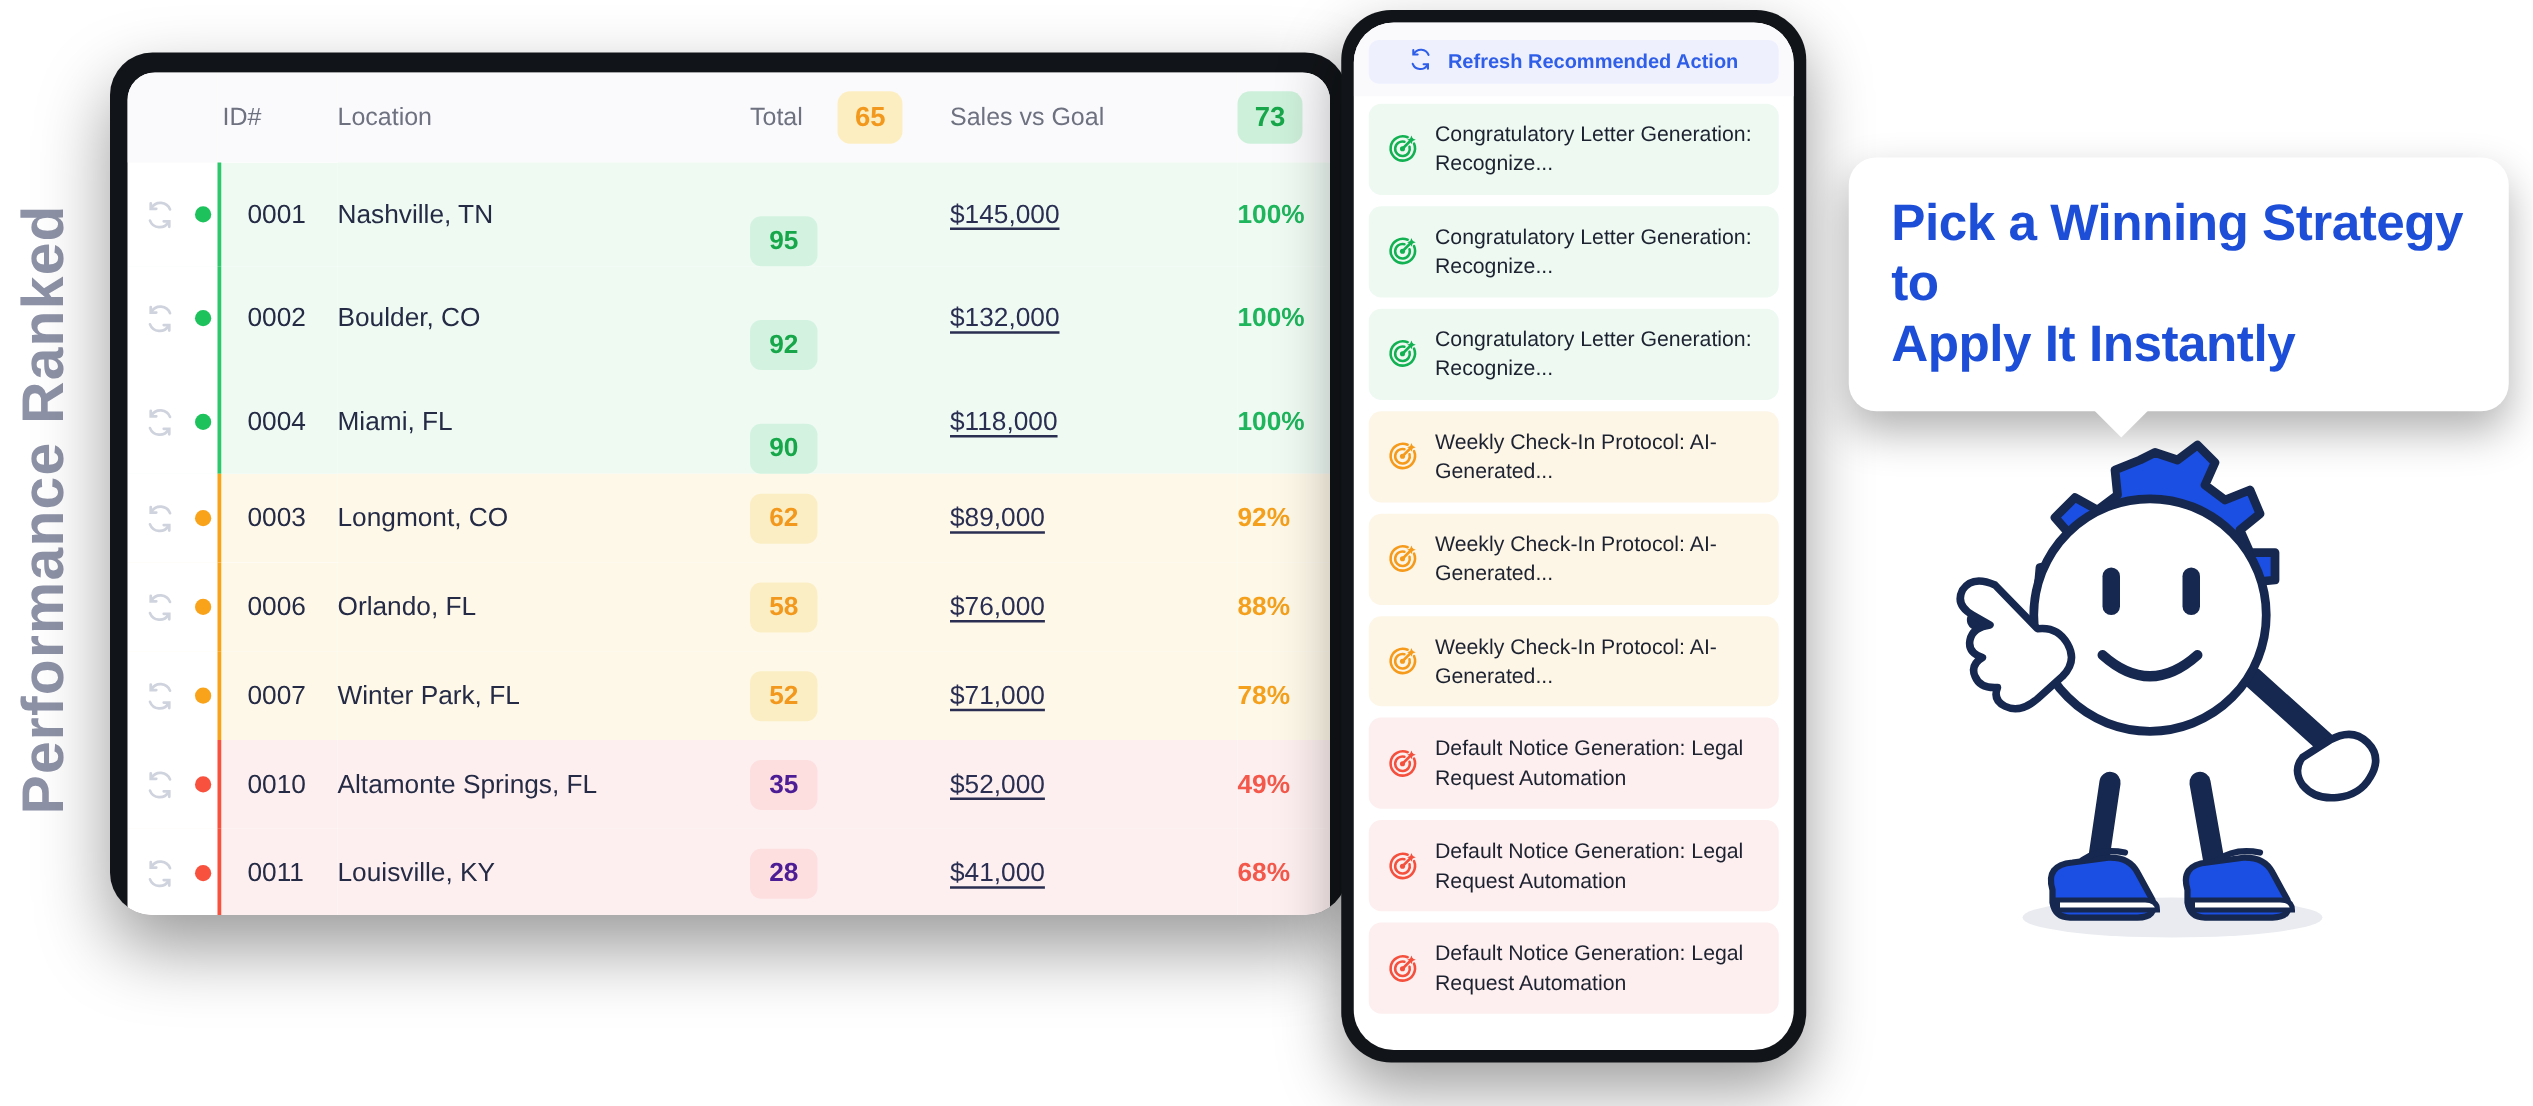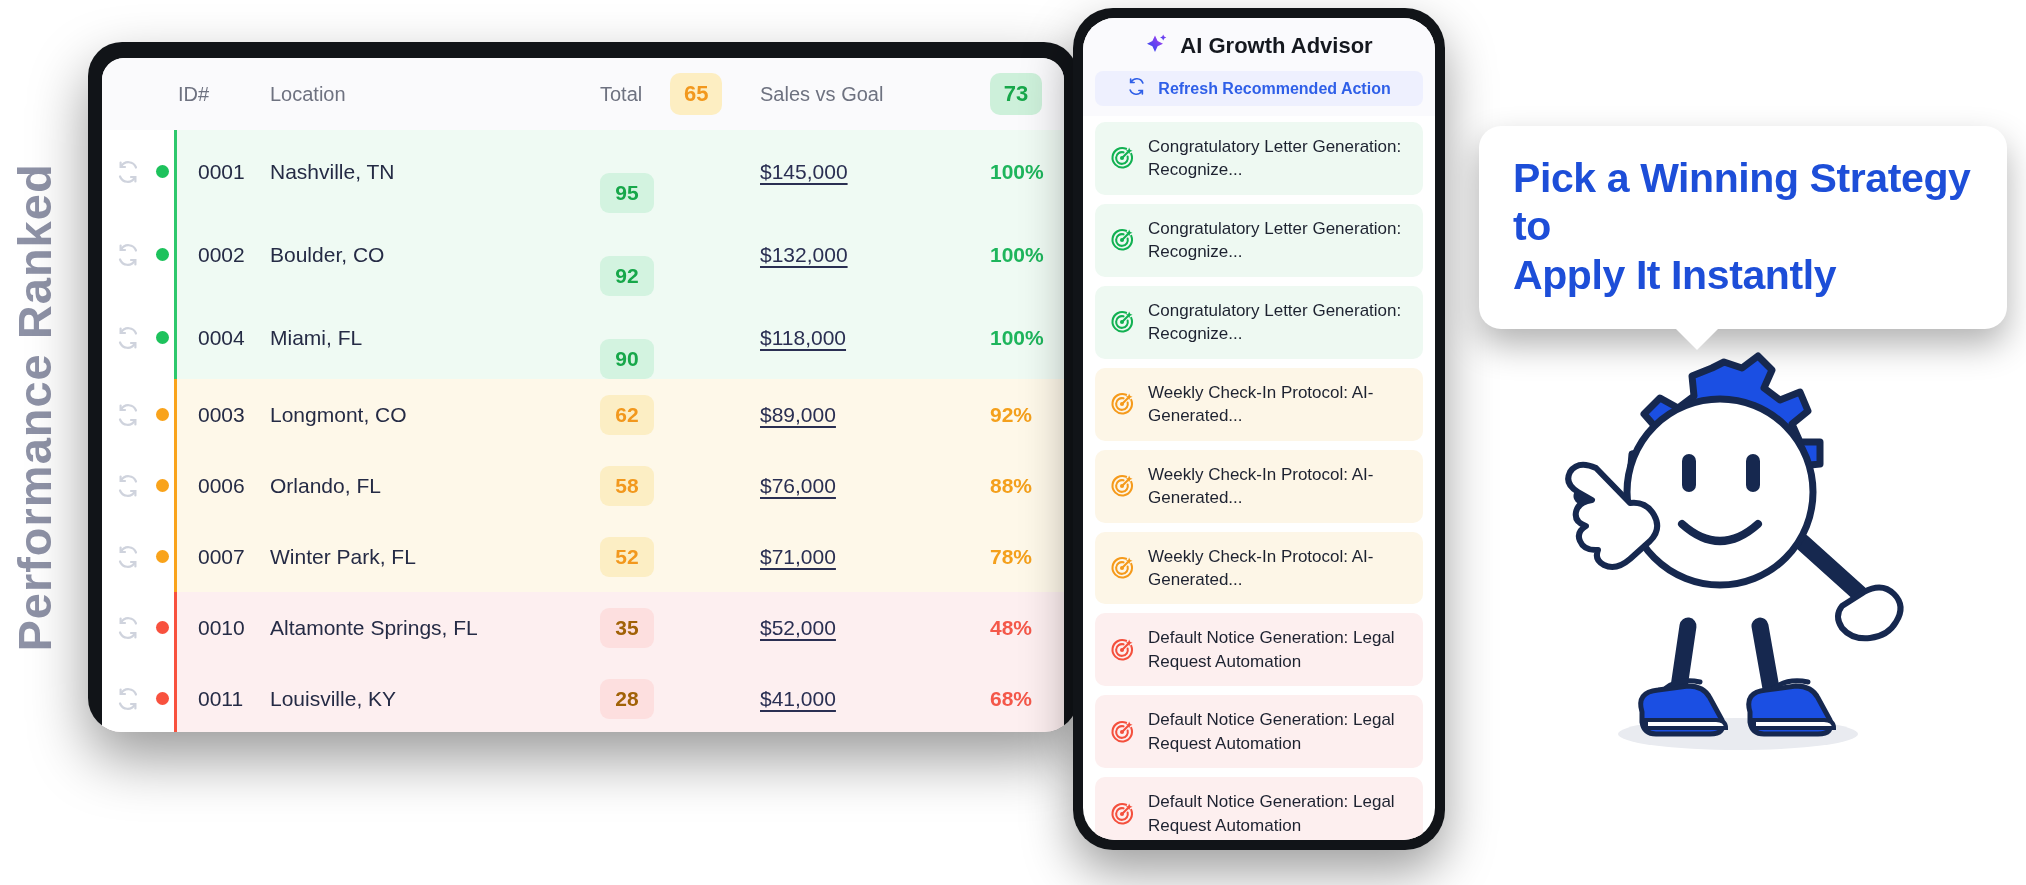--- a/index.html
+++ b/index.html
@@ -103,21 +103,21 @@
   tr.band-amber td.idcell::before { background: #f9a31b; }
   tr.band-red   td.idcell::before { background: #f8513e; }
 
   .score-chip {
     display: inline-flex; align-items: center; justify-content: center;
     width: 54px; height: 40px; border-radius: 9px;
     font-size: 21px; font-weight: 700;
   }
   .sc-green { background: #d3f3e0; color: #17a74a; margin-top: 43px; }
   .sc-amber { background: #fceec4; color: #f2981d; text-align: right; }
-  .sc-red   { background: #fddfdf; color: #a16207; }
+  .sc-red   { background: #fddfdf; color: #4c1d95; }
 
   .sales-link {
     font-size: 21px; color: #2a2f52;
     text-decoration: underline; text-underline-offset: 4px;
     cursor: pointer;
   }
   .pct { font-size: 21px; font-weight: 700; text-align: right; padding-right: 10px; }
   .pct-green { color: #1eb55c; }
   .pct-amber { color: #f4a01c; }
   .pct-red   { color: #f4584a; }
@@ -370,21 +370,21 @@
                       <polyline points="19.4,21.4 19.4,17 15,17"></polyline>
                     </svg>
                   </span>
                   <span class="dot dot-red"></span>
                 </div>
               </td>
               <td class="idcell">0010</td>
               <td>Altamonte Springs, FL</td>
               <td><span class="score-chip sc-red">35</span></td>
               <td><span class="sales-link">$52,000</span></td>
-              <td class="pct pct-red">48%</td>
+              <td class="pct pct-red">49%</td>
             </tr>
             <tr class="band-red">
               <td class="ctl">
                 <div class="ctl-inner">
                   <span>
                     <svg class="refresh-ico" viewBox="0 0 24 24" fill="none" stroke="#cfd3dd" stroke-width="2.2" stroke-linecap="round">
                       <path d="M20 7.5A8.2 8.2 0 0 0 5.2 6.4"></path>
                       <polyline points="4.6,2.6 4.6,7 9,7"></polyline>
                       <path d="M4 16.5A8.2 8.2 0 0 0 18.8 17.6"></path>
                       <polyline points="19.4,21.4 19.4,17 15,17"></polyline>
@@ -421,35 +421,20 @@
             </tr>
           </tbody>
       </table>
       <div class="fade-bottom"></div>
     </div>
   </div>
 
   <div class="phone">
     <div class="phone-screen">
       <div class="adv-head">
-        <div class="adv-title-row">
-          <span>
-            <svg width="24" height="24" viewBox="0 0 24 24">
-              <defs>
-                  <linearGradient id="spg" x1="0" y1="1" x2="1" y2="0">
-                <stop offset="0" stop-color="#1f48f0"></stop>
-                    <stop offset="1" stop-color="#b23df0"></stop>
-              </linearGradient>
-                </defs>
-              <path d="M10 3.5 L12.6 9.1 L18 11.7 L12.6 14.3 L10 19.9 L7.4 14.3 L2 11.7 L7.4 9.1 Z" fill="url(#spg)"></path>
-              <path d="M18.2 2.4 L19.2 4.5 L21.3 5.5 L19.2 6.5 L18.2 8.6 L17.2 6.5 L15.1 5.5 L17.2 4.5 Z" fill="url(#spg)"></path>
-            </svg>
-          </span>
-          <span class="adv-title">AI Growth Advisor</span>
-        </div>
         <div class="adv-refresh">
           <span>
             <svg width="19" height="19" viewBox="0 0 24 24" fill="none" stroke="#2f5fe8" stroke-width="2.1" stroke-linecap="round">
               <path d="M20 7.5A8.2 8.2 0 0 0 5.2 6.4"></path>
                 <polyline points="4.6,2.6 4.6,7 9,7"></polyline>
               <path d="M4 16.5A8.2 8.2 0 0 0 18.8 17.6"></path>
                 <polyline points="19.4,21.4 19.4,17 15,17"></polyline>
             </svg>
           </span>
           <span class="adv-refresh-txt">Refresh Recommended Action</span>

